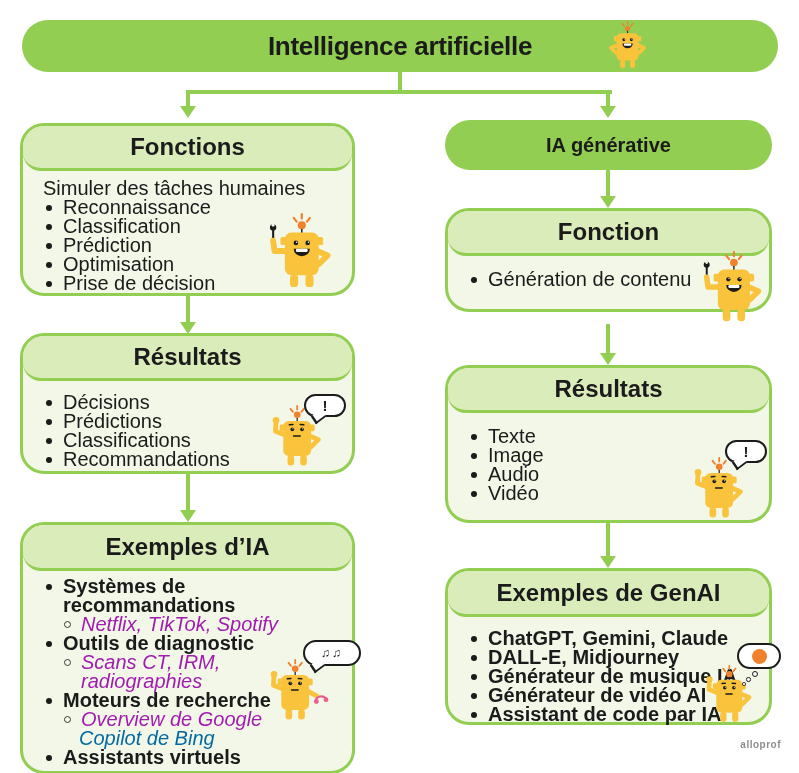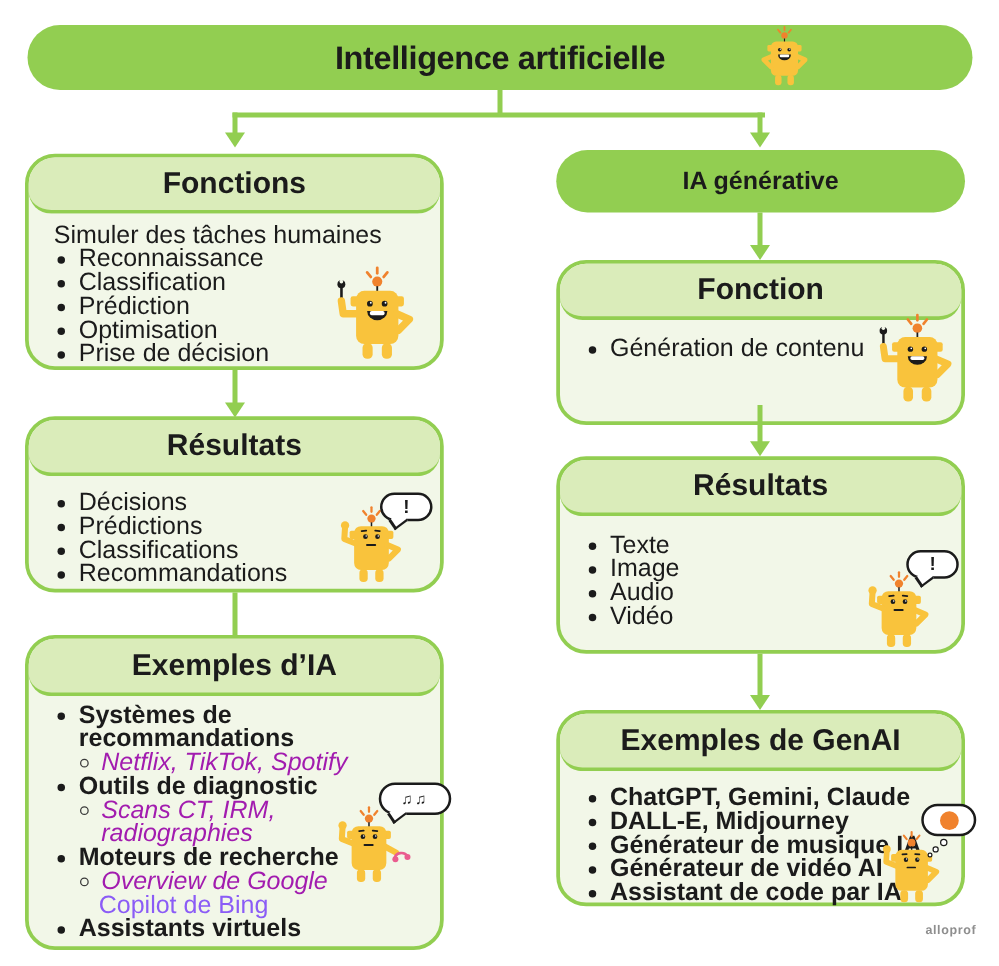--- a/index.html
+++ b/index.html
@@ -37,21 +37,21 @@
   li{position:relative;padding-left:24px;}
   li.main::before{
     content:"";position:absolute;left:7px;top:7px;width:6px;height:6px;
     border-radius:50%;background:var(--ink);
   }
   li.sub{padding-left:42px;font-style:italic;color:#a21caf;}
   li.sub::before{
     content:"";position:absolute;left:25px;top:6px;width:5px;height:5px;
     border-radius:50%;border:1.6px solid #3a3a3a;background:transparent;
   }
-  li.sub-cont{padding-left:40px;color:#8b5cf6;}
+  li.sub-cont{padding-left:40px;font-style:italic;color:#0369a1;}
   .bold-items > li.main{font-weight:700;}
   
   .stem{position:absolute;width:4px;background:var(--green);}
   .hbar{position:absolute;height:4px;background:var(--green);}
   .ahead{
     position:absolute;width:0;height:0;
     border-left:8px solid transparent;border-right:8px solid transparent;
     border-top:12px solid var(--green);
   }
   
@@ -193,21 +193,21 @@
         <use href="#bot-mouth-neutral"></use>
     </svg>
     <div class="bubble" style="left:281px;top:58px;width:42px;height:23px">
       <span>!</span>
     </div>
   </div>
 
   <div class="stem" style="left:186px;top:474px;height:38px"></div>
   <div class="ahead" style="left:180px;top:510px"></div>
 
-  <div class="node" style="left:20px;top:508px;width:335px;height:252px">
+  <div class="node" style="left:20px;top:522px;width:335px;height:252px">
     <div class="node-head" style="height:46px">Exemples d’IA</div>
     <div class="node-body" style="padding:6px 12px 0 16px">
       <ul class="bold-items">
         <li class="main">Systèmes de recommandations</li>
         <li class="sub">Netflix, TikTok, Spotify</li>
         <li class="main">Outils de diagnostic</li>
         <li class="sub">Scans CT, IRM, radiographies</li>
         <li class="main">Moteurs de recherche</li>
         <li class="sub">Overview de Google</li>
         <li class="sub-cont">Copilot de Bing</li>
@@ -225,21 +225,21 @@
     </div>
   </div>
 
   <div class="pill sub-pill">
     <span class="pill-title">IA générative</span>
   </div>
 
   <div class="stem" style="left:606px;top:170px;height:28px"></div>
   <div class="ahead" style="left:600px;top:196px"></div>
 
-  <div class="node" style="left:445px;top:208px;width:327px;height:132px">
+  <div class="node" style="left:445px;top:208px;width:327px;height:104px">
     <div class="node-head">Fonction</div>
     <div class="node-body" style="padding:14px 12px 0 16px">
       <ul>
         <li class="main">Génération de contenu</li>
       </ul>
     </div>
     <svg class="robot" viewBox="0 0 106 104" style="left:251px;top:38px;width:74px;height:76px">
       <use href="#bot-core"></use>
         <use href="#bot-arm-wrench-left"></use>
         <use href="#bot-arm-hip-right"></use>

